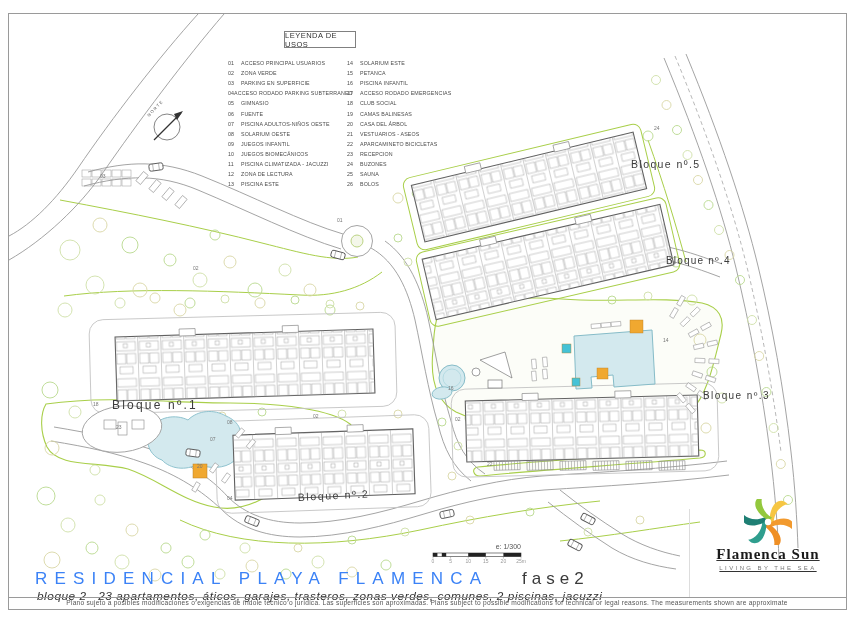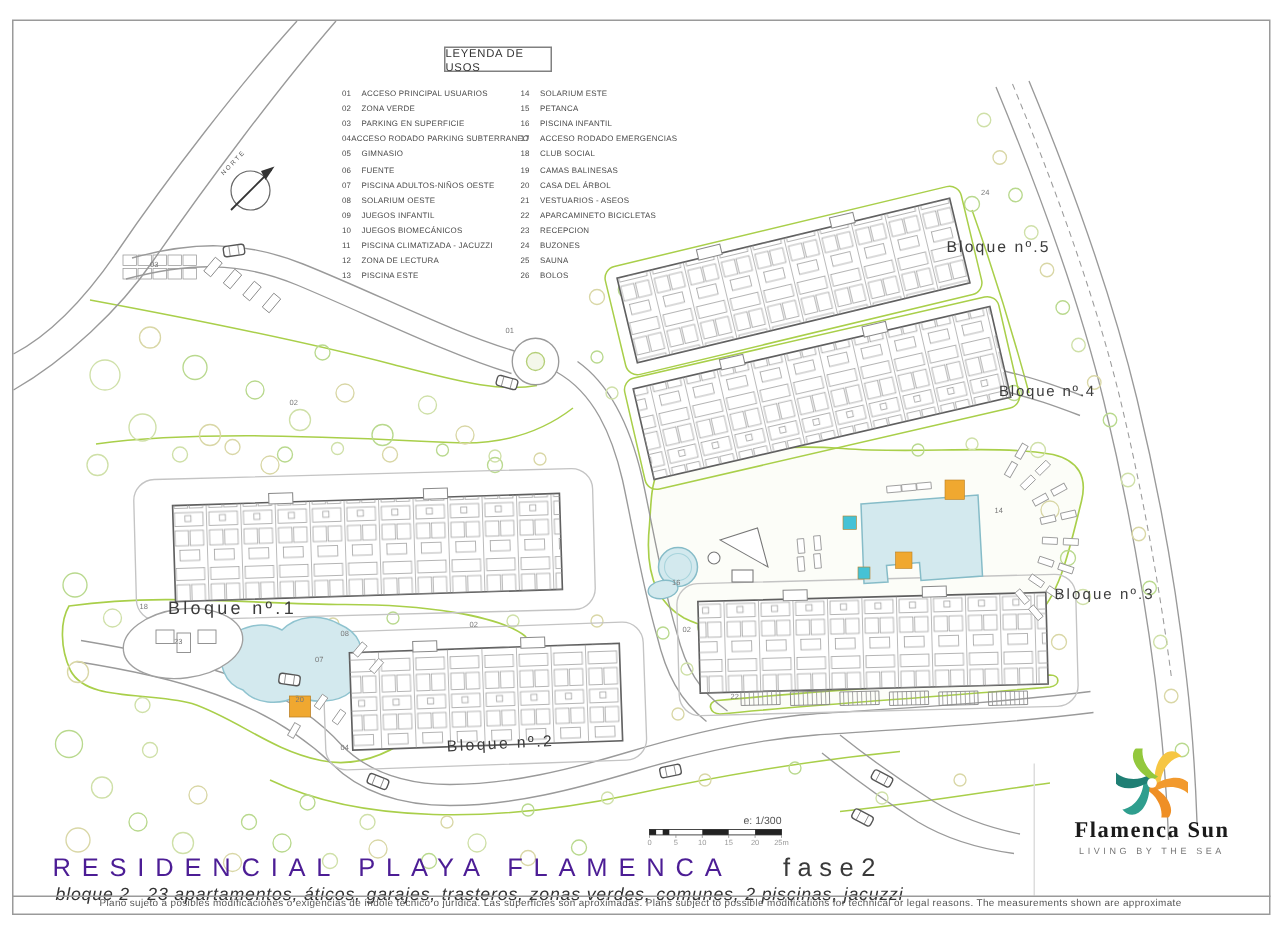--- a/index.html
+++ b/index.html
@@ -1,34 +1,34 @@
 <!DOCTYPE html>
 <html><head>
 <meta charset="utf-8">
 <style>
   html,body{margin:0;padding:0;background:#fff;}
   .page{position:relative;width:850px;height:620px;background:#fff;overflow:hidden;
         font-family:"Liberation Sans",sans-serif;color:#333;}
   .frame{position:absolute;left:8px;top:13px;width:837px;height:595px;border:1px solid #9a9a9a;}
   .frame-split{position:absolute;left:8px;top:597px;width:839px;height:11px;border-top:1px solid #9a9a9a;}
-  .legend-title-box{position:absolute;left:296px;top:31px;width:70px;height:15px;border:1px solid #808080;
+  .legend-title-box{position:absolute;left:284px;top:31px;width:70px;height:15px;border:1px solid #808080;
         display:flex;align-items:center;justify-content:center;font-size:7.5px;letter-spacing:.5px;color:#333;background:#fff;}
   .legend-cols{position:absolute;left:228px;top:58px;display:flex;}
   .legend-col{width:119px;}
   .legend-col.right{width:150px;}
   .legend-row{display:flex;height:10.1px;align-items:center;}
   .legend-num{width:13px;font-size:5.3px;color:#4a4a4a;letter-spacing:.1px;}
   .legend-label{font-size:5.3px;color:#4a4a4a;letter-spacing:.15px;white-space:nowrap;}
   svg.plan{position:absolute;left:0;top:0;}
-  .proj{position:absolute;left:35px;top:569px;font-size:17px;letter-spacing:7.2px;color:#4c1d95;white-space:pre;}
+  .proj{position:absolute;left:35px;top:569px;font-size:17px;letter-spacing:7.2px;color:#3b82f6;white-space:pre;}
   .phase{position:absolute;left:522px;top:569px;font-size:17px;letter-spacing:5px;color:#3a3a3a;}
   .details{position:absolute;left:37px;top:589px;font-size:11.8px;letter-spacing:.55px;color:#333;white-space:pre;font-style:italic;}
   .disclaimer{position:absolute;left:8px;top:599px;width:838px;text-align:center;font-size:6.6px;
         letter-spacing:.25px;color:#555;}
-  .brand{position:absolute;left:690px;top:499px;width:156px;text-align:center;}
+  .brand{position:absolute;left:690px;top:499px;width:156px;text-align:center;text-decoration:underline;}
   .brand-sep{position:absolute;left:689px;top:509px;height:88px;border-left:1px solid #ddd;}
   .brand svg{display:block;margin:0 auto;}
   .brand-name{font-family:"Liberation Serif",serif;font-weight:bold;font-size:15px;letter-spacing:1px;color:#1a1a1a;margin-top:1px;}
   .brand-tag{font-size:6px;letter-spacing:2.4px;color:#777;margin-top:2px;}
   .brand-urls{margin-top:5px;font-size:8.2px;letter-spacing:.5px;color:#333;line-height:10px;}
 </style>
 </head>
 <body>
 
 <div class="page">

